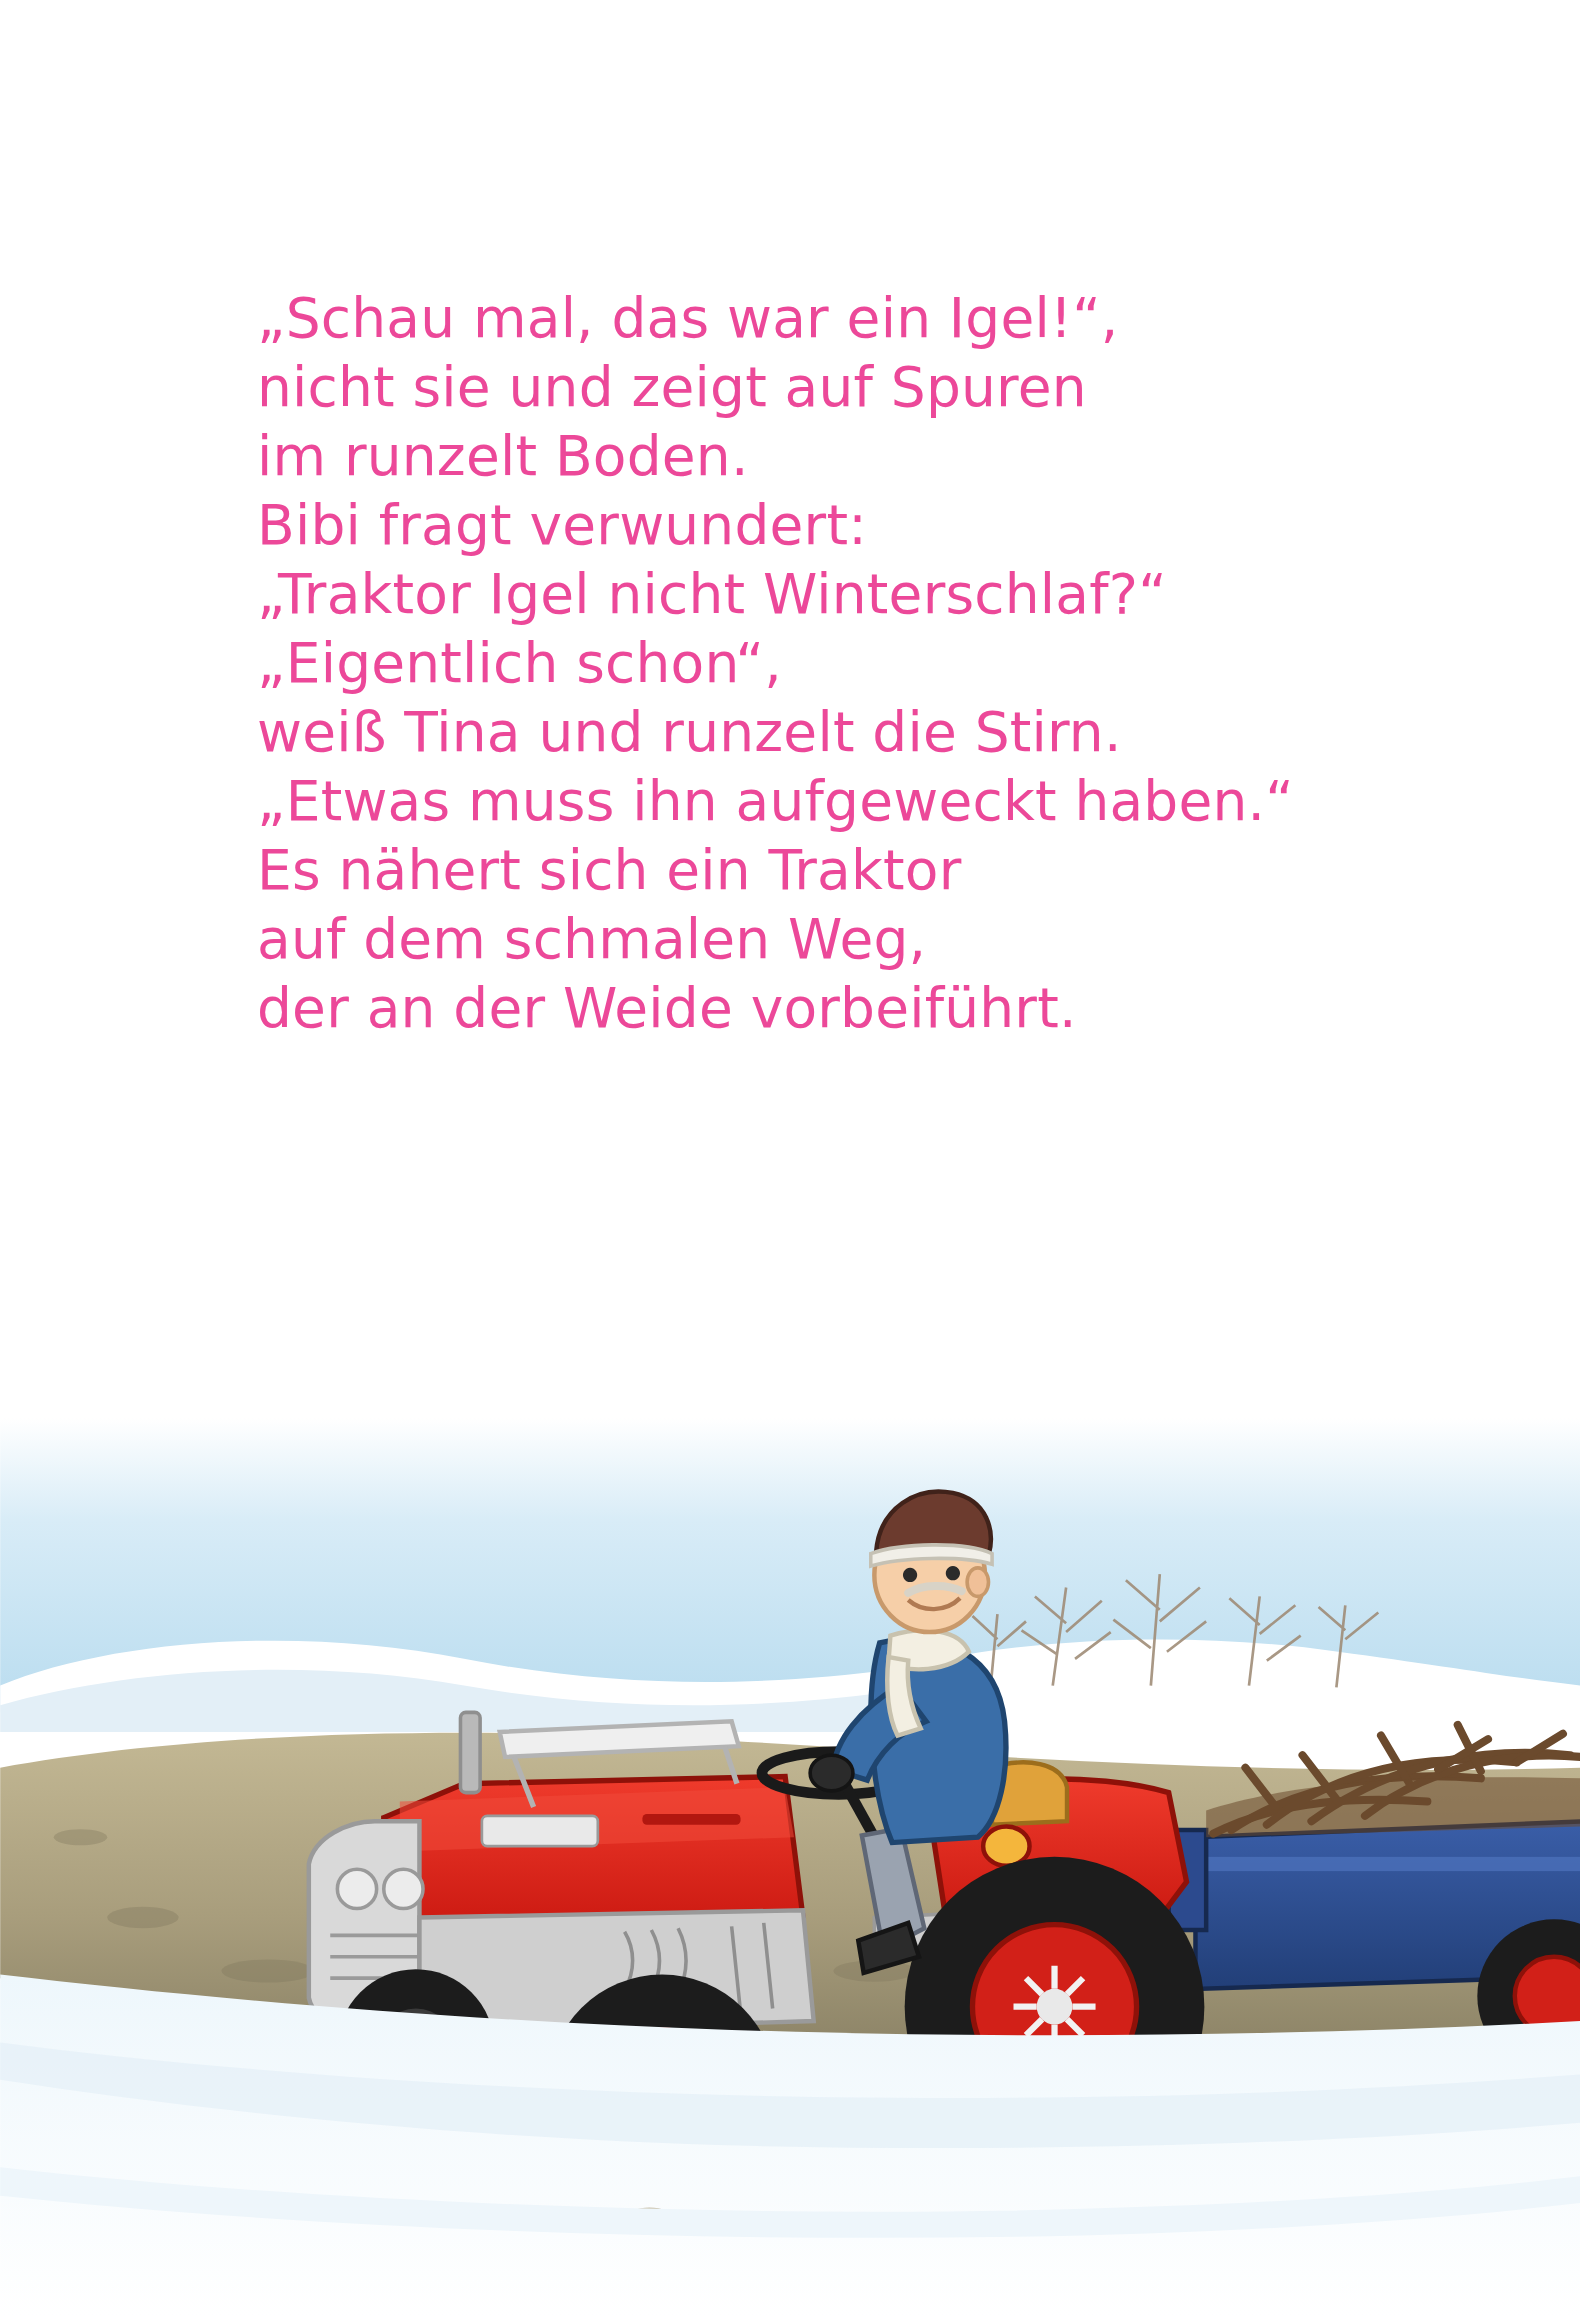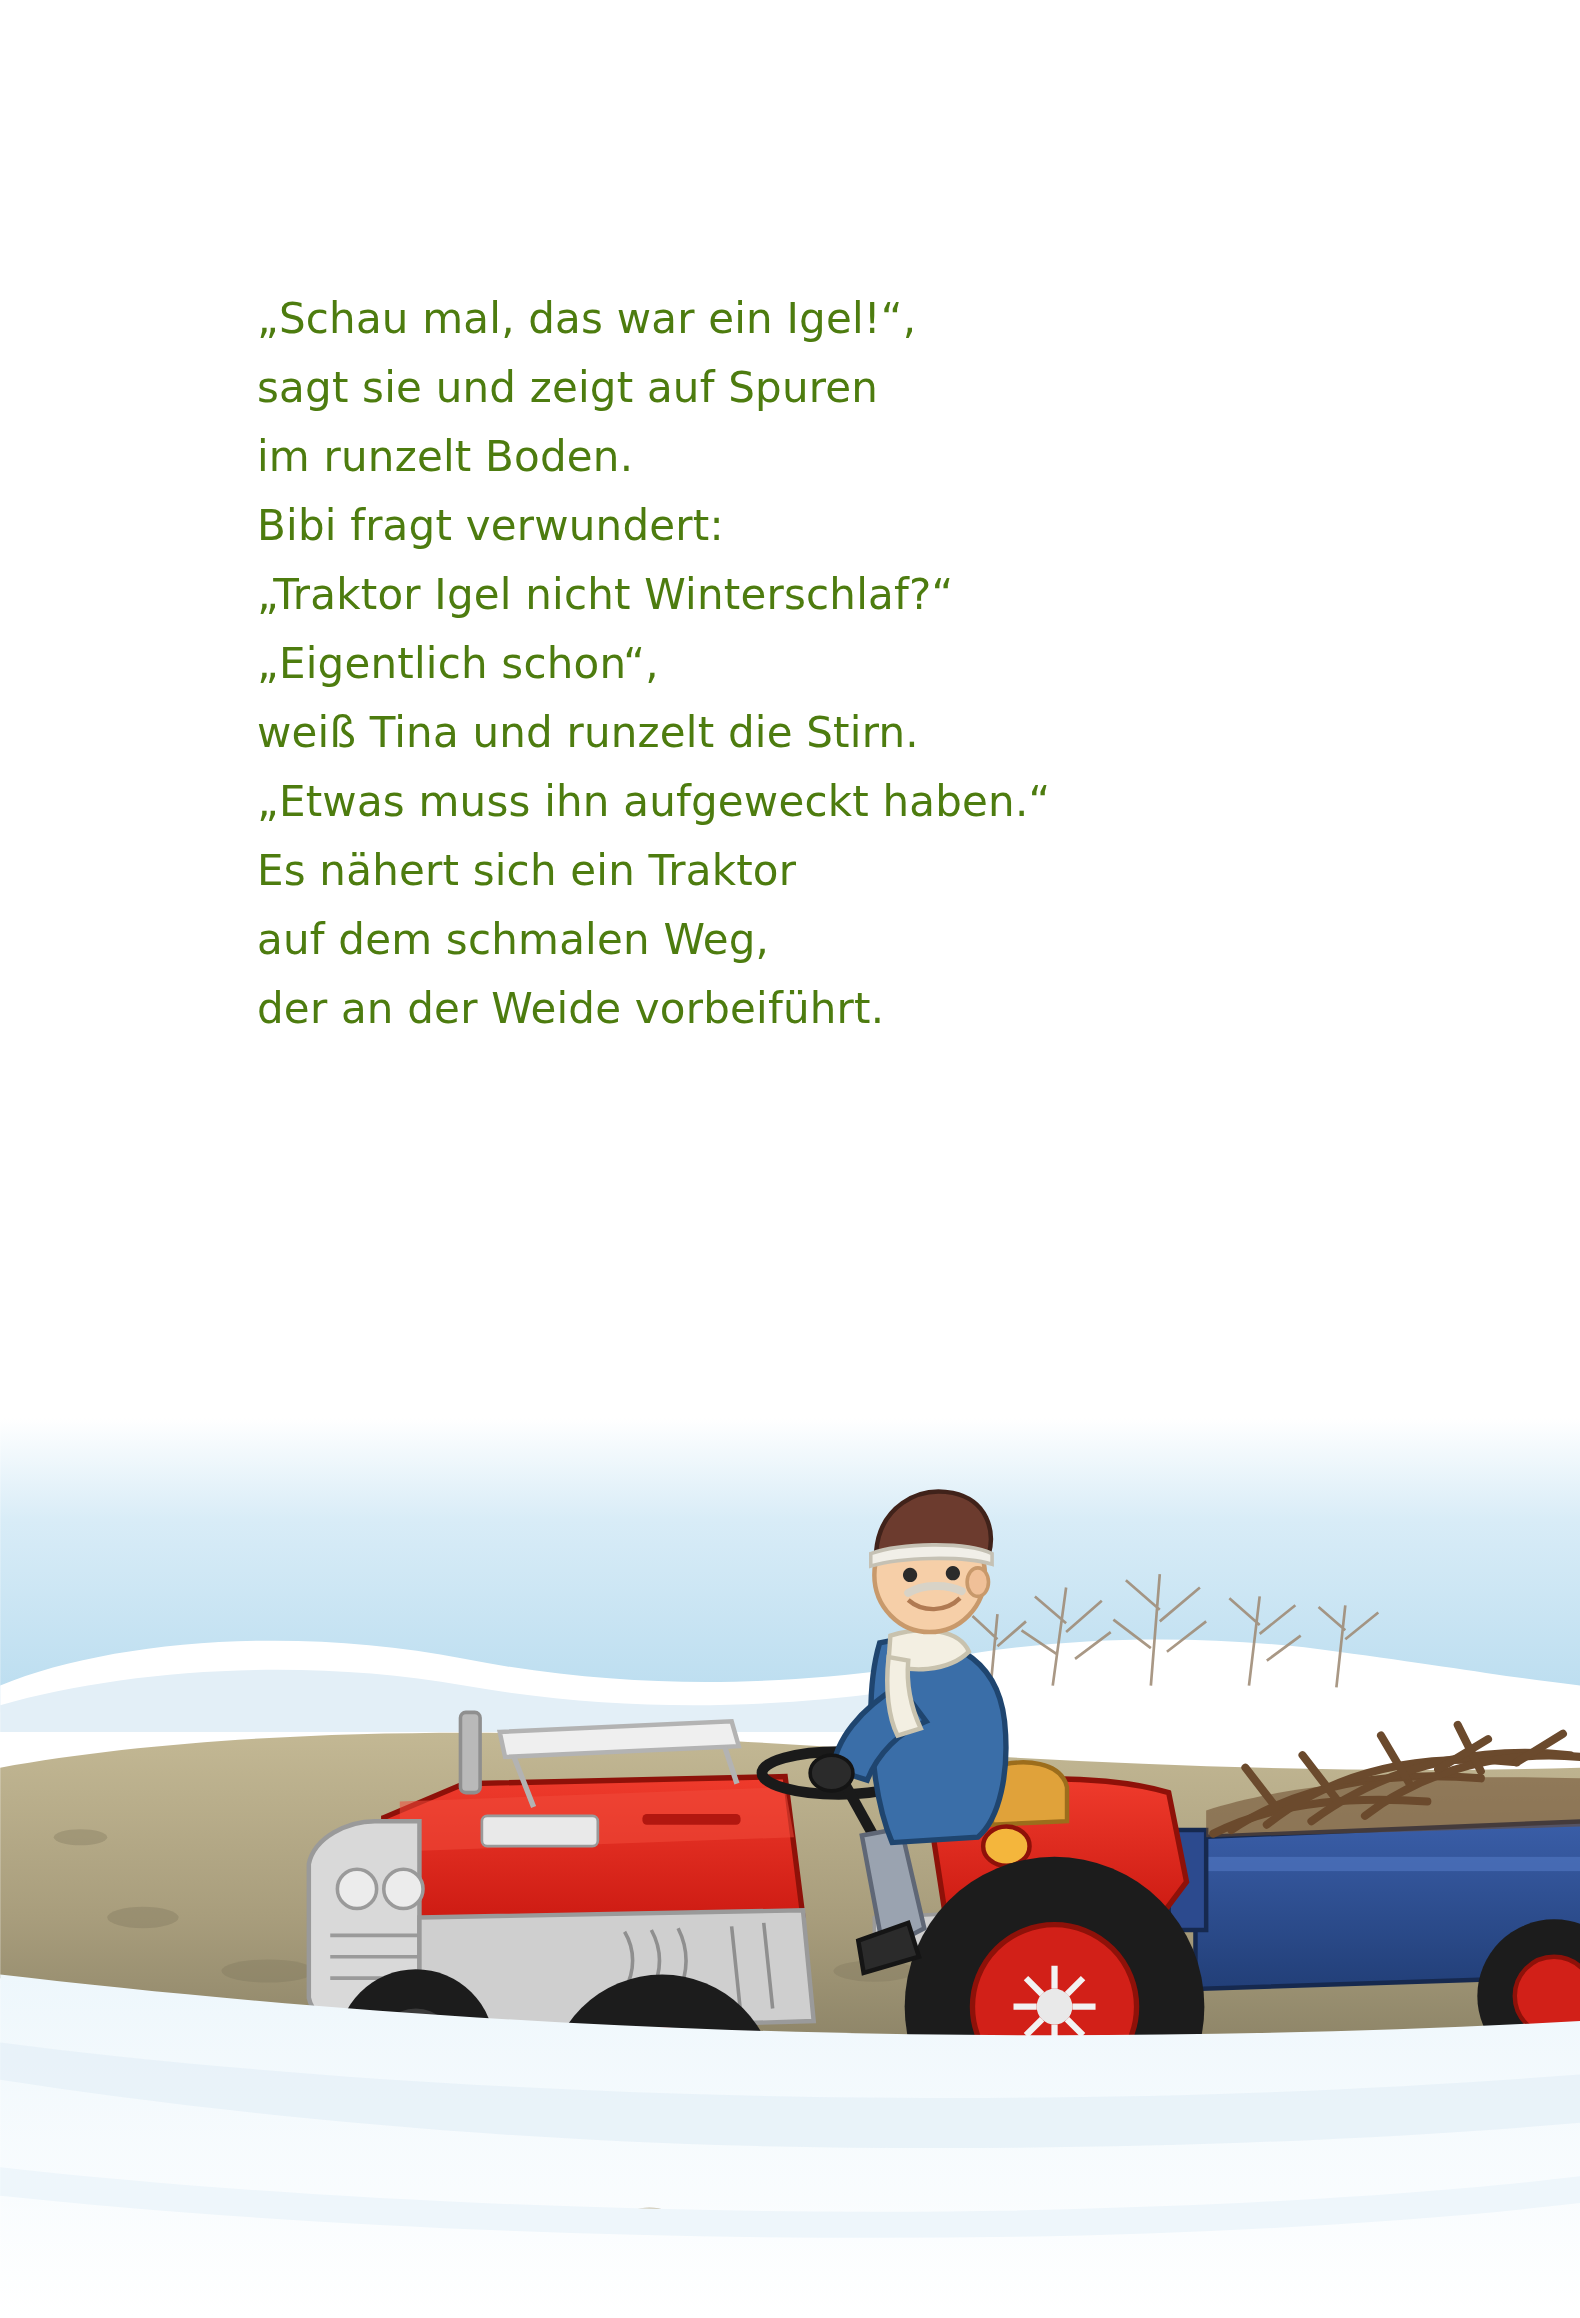--- a/index.html
+++ b/index.html
@@ -21,23 +21,23 @@
   
   .story-text {
     position: absolute;
     left: 257px;
     top: 284px;
     width: 1124px;
     z-index: 30;
   }
   .story-line {
     font-family: "DejaVu Sans", sans-serif;
-    font-size: 42px;
+    font-size: 55px;
     line-height: 69px;
-    color: #4d7c0f;
+    color: #ec4899;
     letter-spacing: 0.2px;
     white-space: pre;
   }
 
   
   .illustration {
     position: absolute;
     left: 0;
     top: 1418px;
     width: 1581px;
@@ -50,21 +50,21 @@
     height: 900px;
   }
 </style>
 </head>
 <body>
 
 <div class="page">
 
   <div class="story-text">
     <div class="story-line">„Schau mal, das war ein Igel!“,</div>
-    <div class="story-line">sagt sie und zeigt auf Spuren</div>
+    <div class="story-line">nicht sie und zeigt auf Spuren</div>
     <div class="story-line">im runzelt Boden.</div>
     <div class="story-line">Bibi fragt verwundert:</div>
     <div class="story-line">„Traktor Igel nicht Winterschlaf?“</div>
     <div class="story-line">„Eigentlich schon“,</div>
     <div class="story-line">weiß Tina und runzelt die Stirn.</div>
     <div class="story-line">„Etwas muss ihn aufgeweckt haben.“</div>
     <div class="story-line">Es nähert sich ein Traktor</div>
     <div class="story-line">auf dem schmalen Weg,</div>
     <div class="story-line">der an der Weide vorbeiführt.</div>
   </div>

